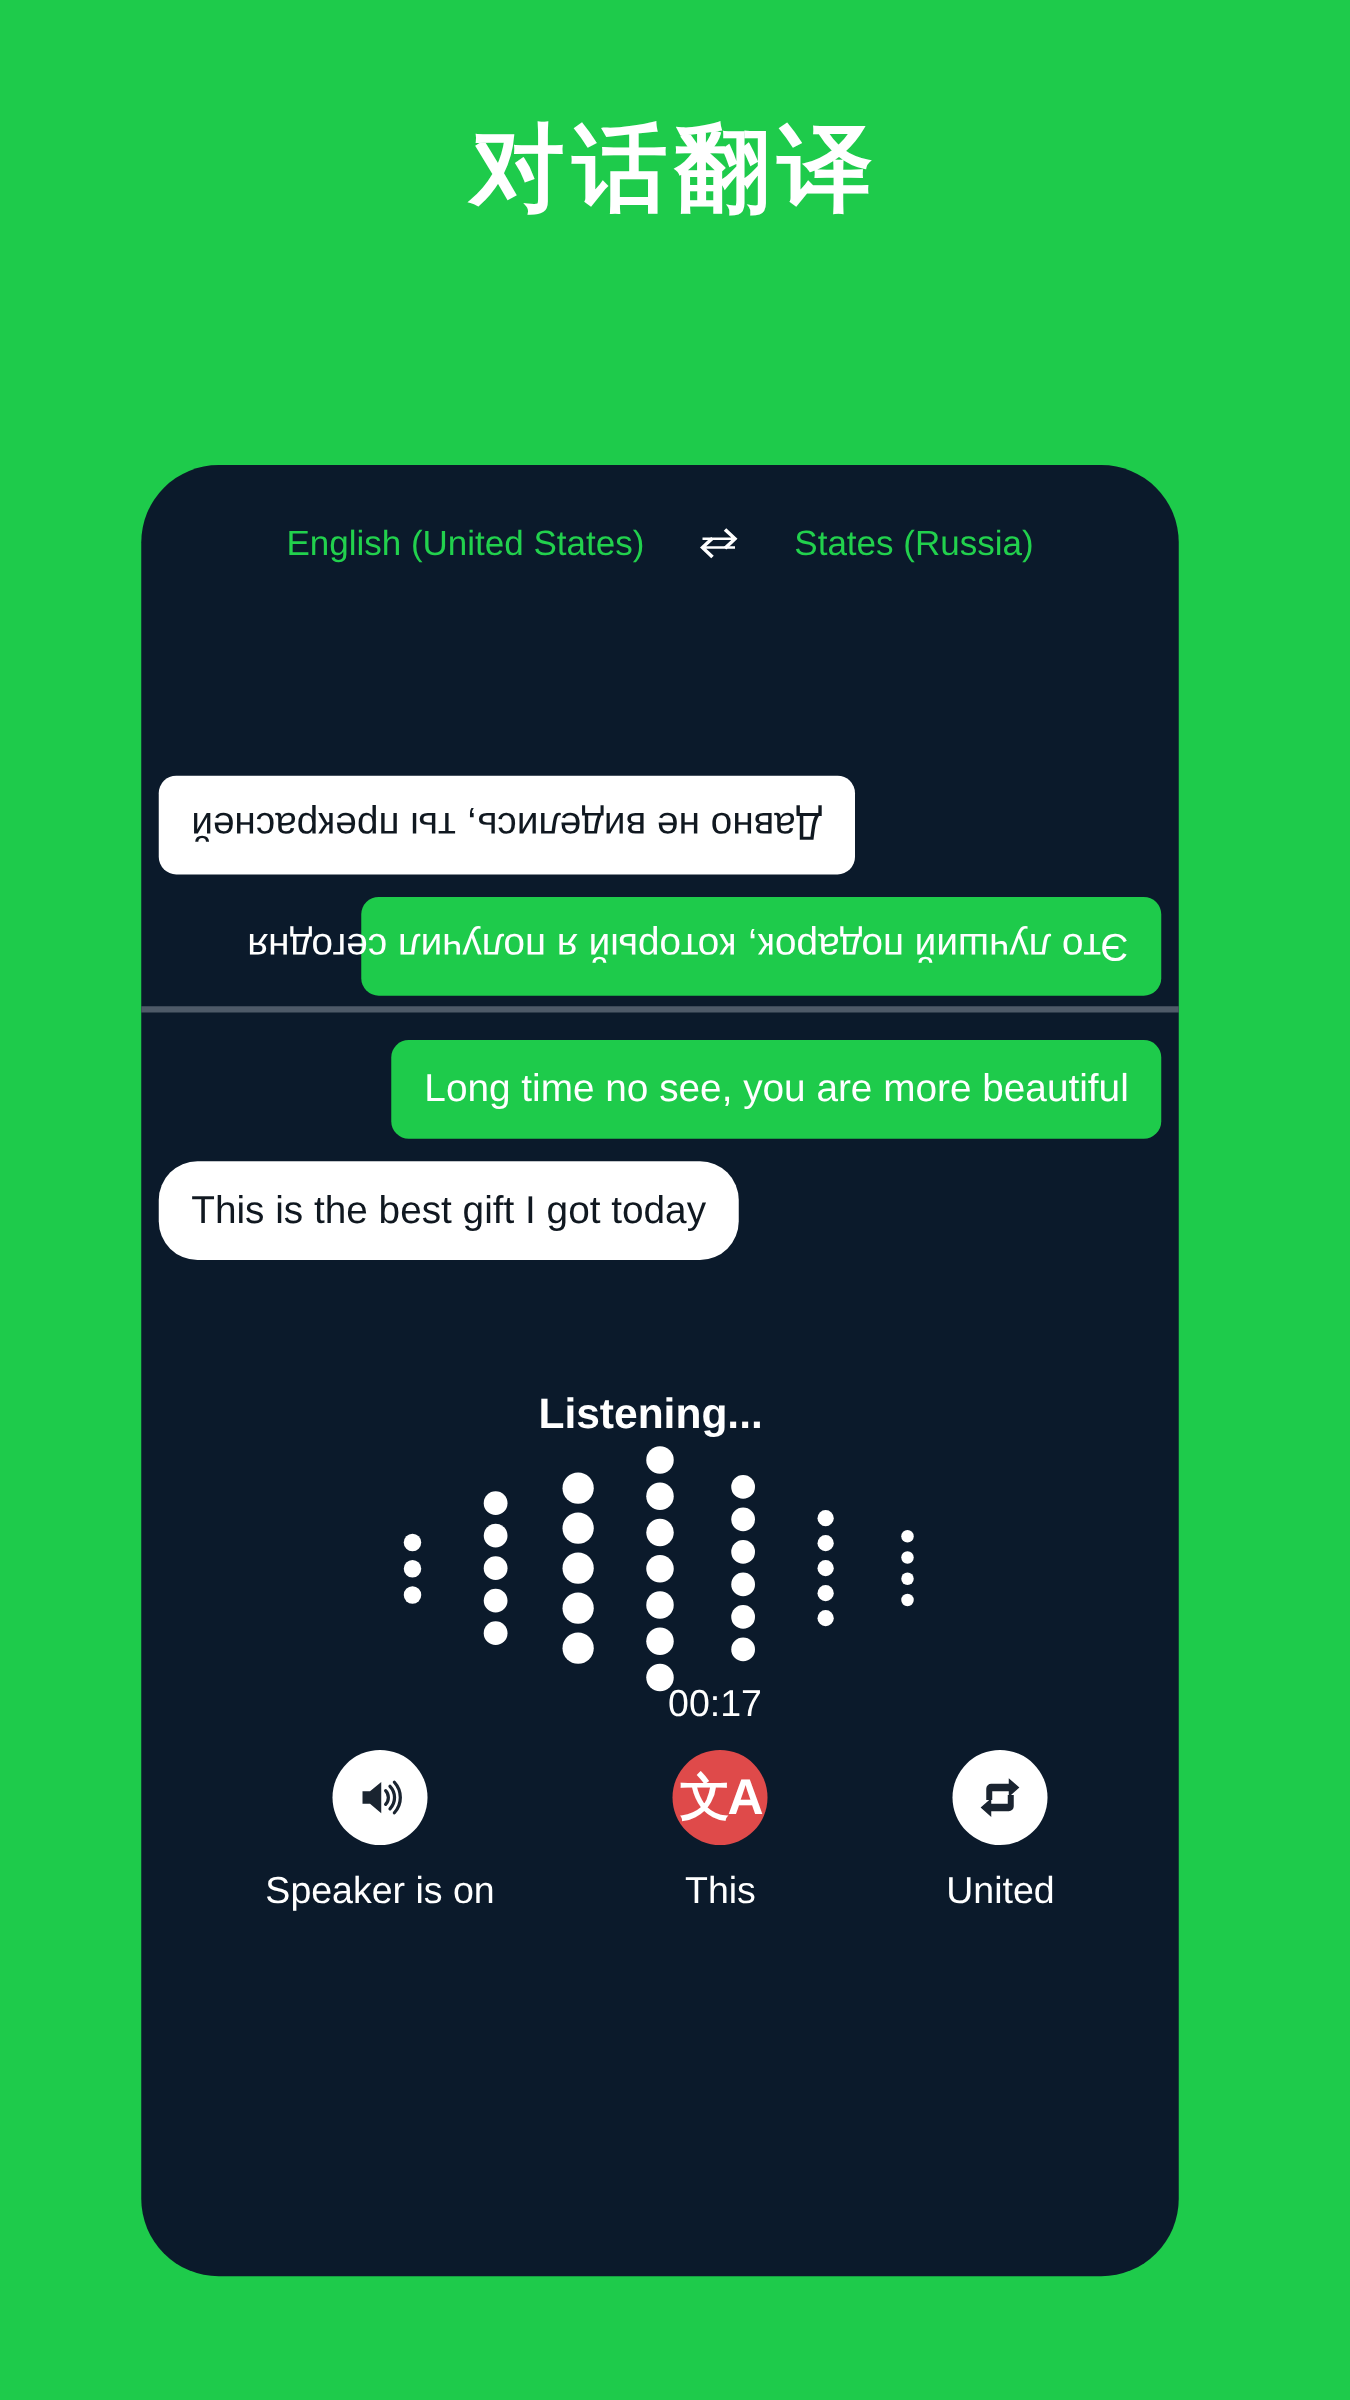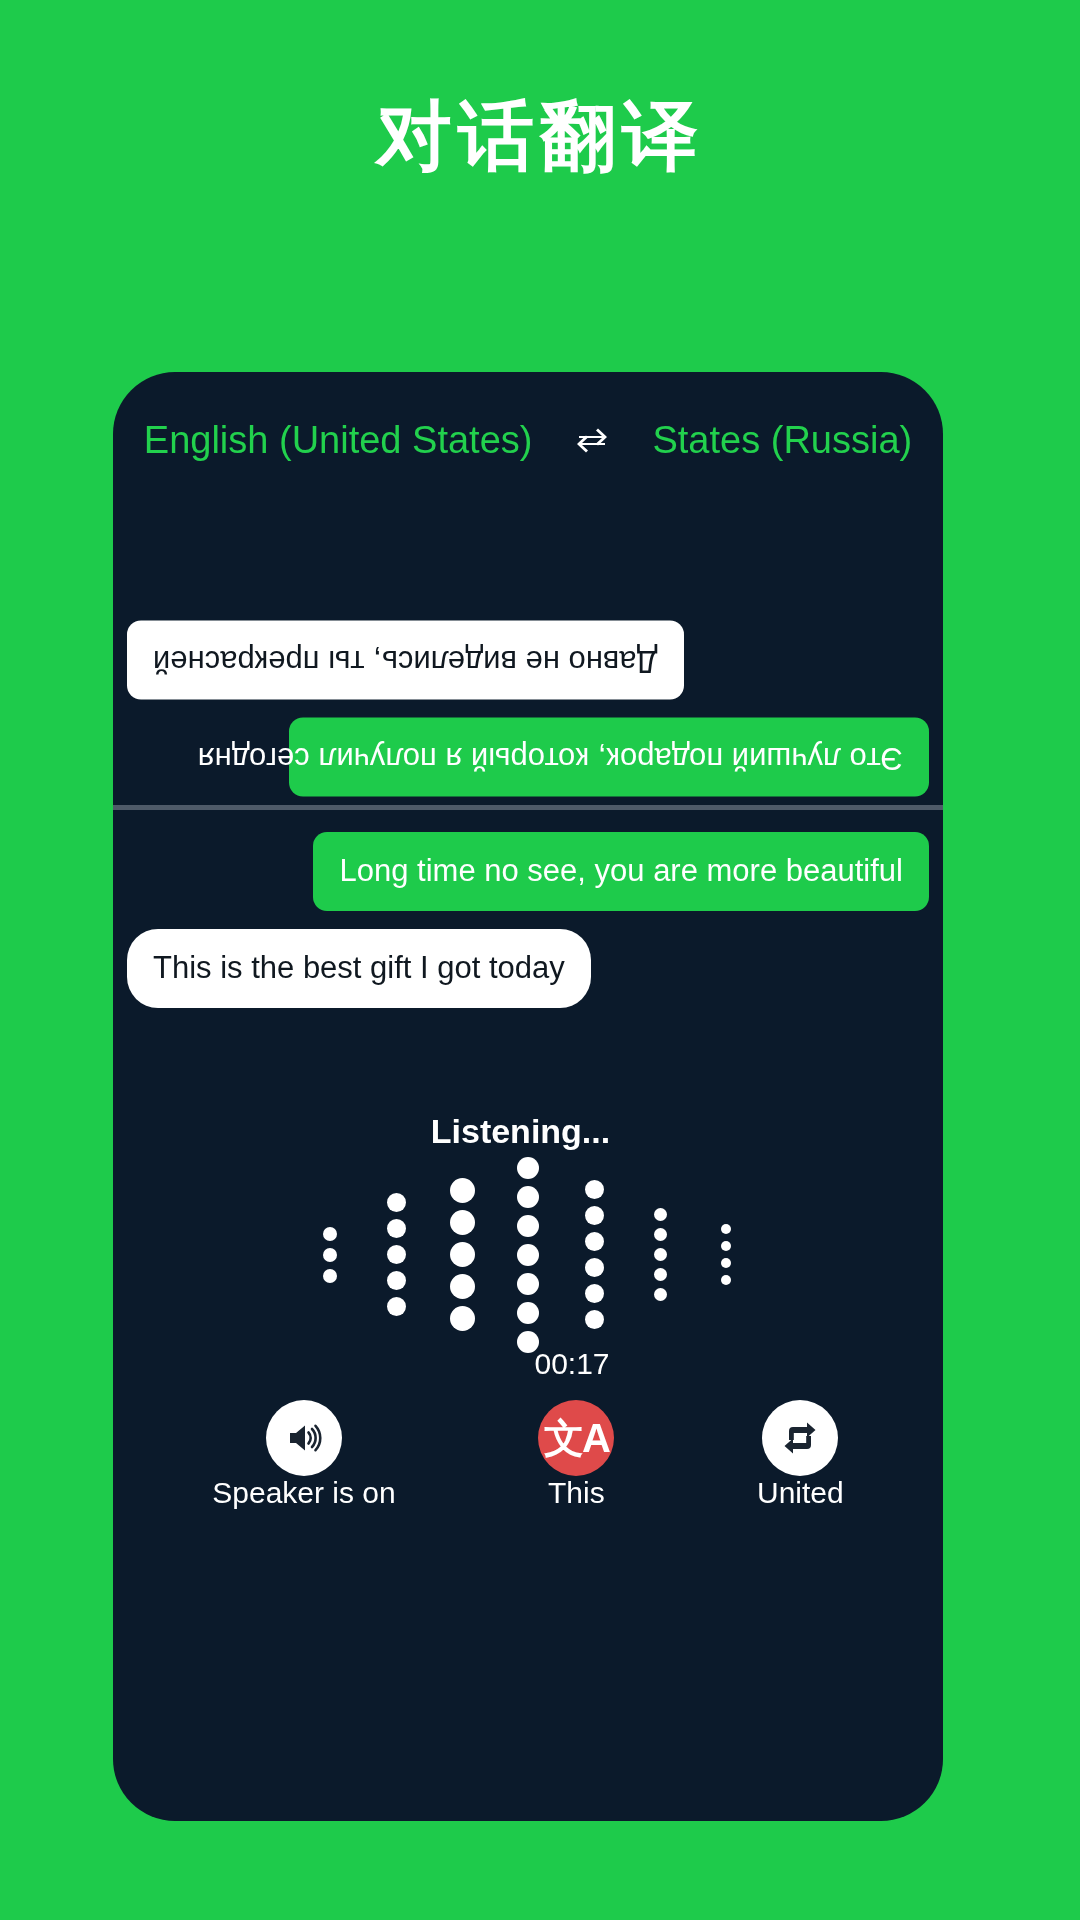--- a/index.html
+++ b/index.html
@@ -48,21 +48,21 @@
     top: 47px;
     left: 0;
     width: 830px;
     display: flex;
     align-items: center;
     justify-content: center;
     gap: 44px;
   }
   .lang-label {
     color: #22D14D;
-    font-size: 38px;
+    font-size: 28px;
     font-weight: 400;
     white-space: nowrap;
   }
   .swap-icon {
     color: #ffffff;
     font-size: 30px;
     line-height: 1;
     display: inline-block;
   }
   .swap-icon svg { display: block; }
@@ -187,21 +187,21 @@
     width: 830px;
     display: flex;
     justify-content: space-around;
     align-items: flex-start;
     padding: 0 28px;
   }
   .ctrl {
     display: flex;
     flex-direction: column;
     align-items: center;
-    gap: 0;
+    gap: 20px;
   }
   .ctrl-circle {
     width: 76px;
     height: 76px;
     border-radius: 50%;
     background: #ffffff;
     display: flex;
     align-items: center;
     justify-content: center;
   }

